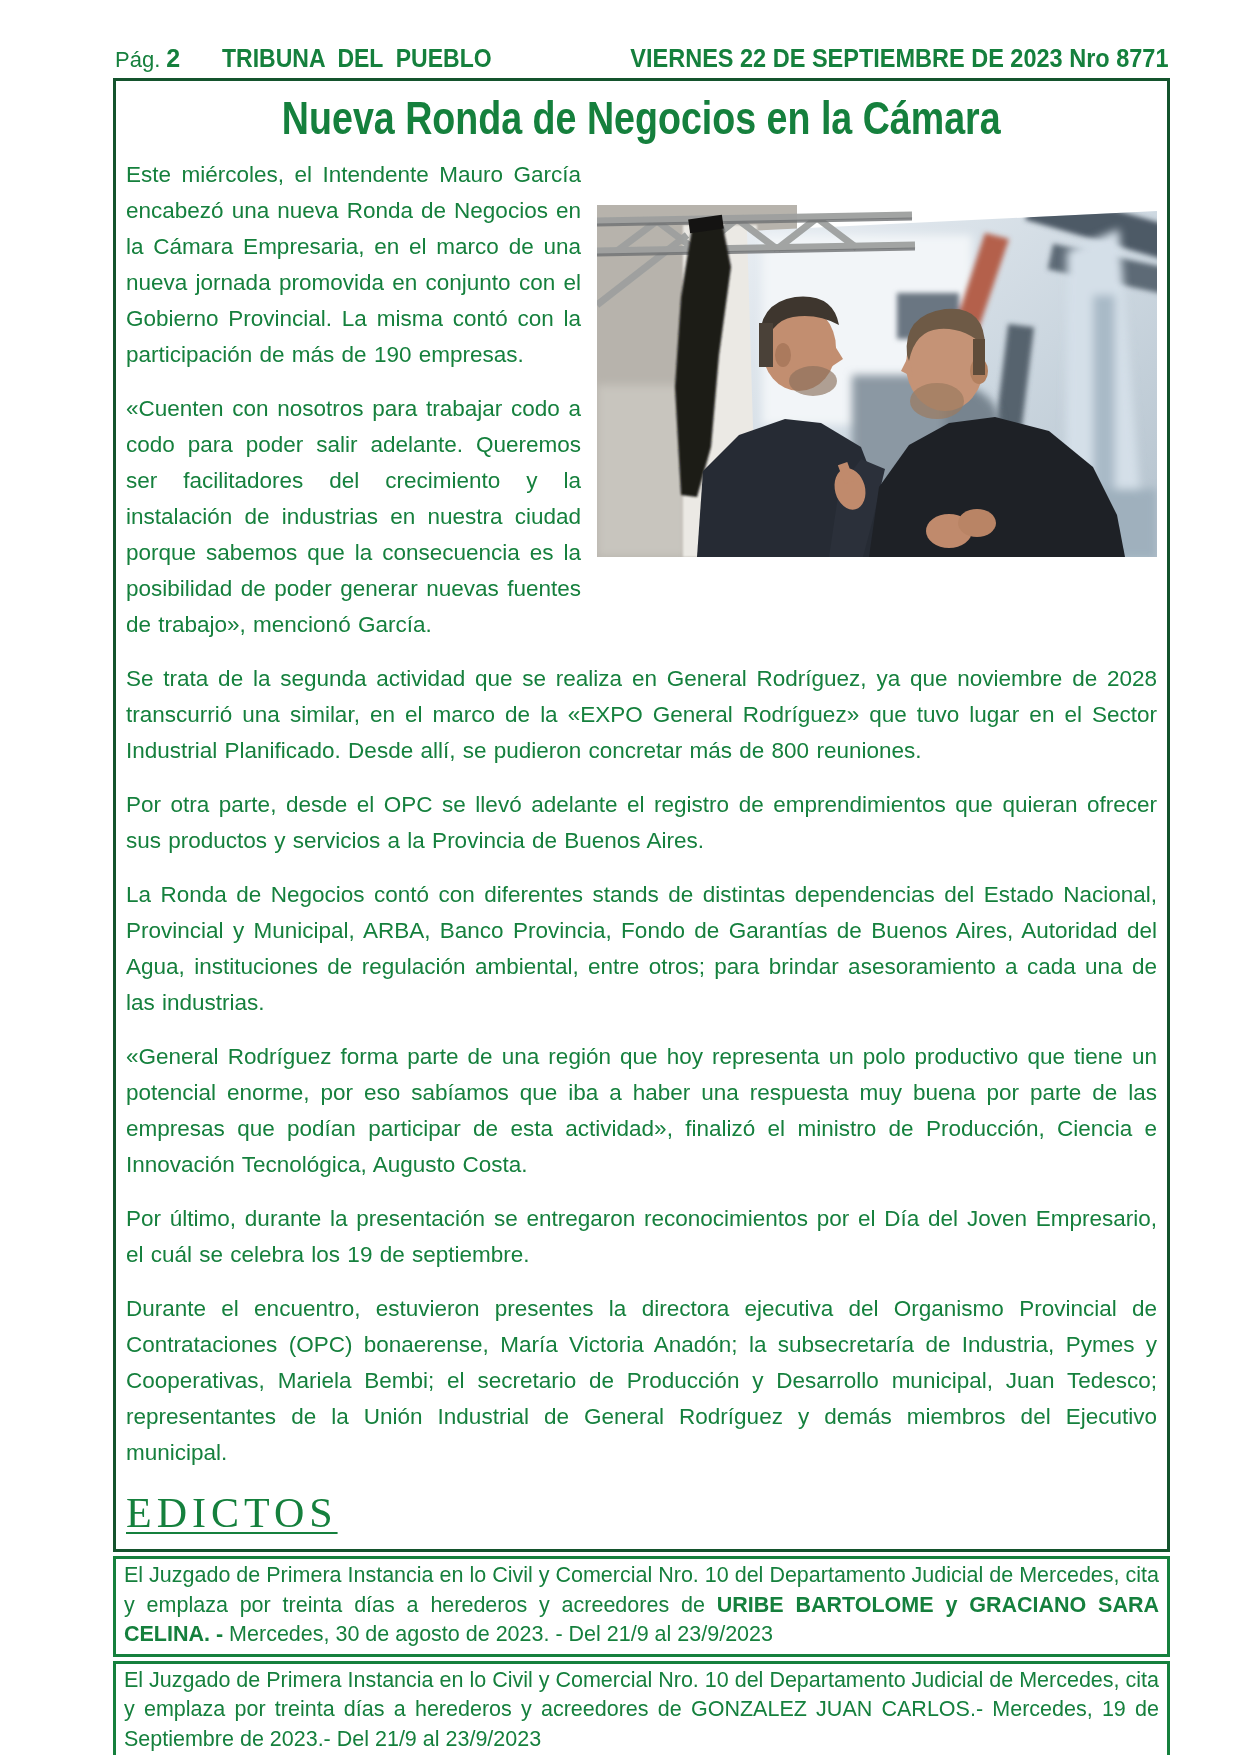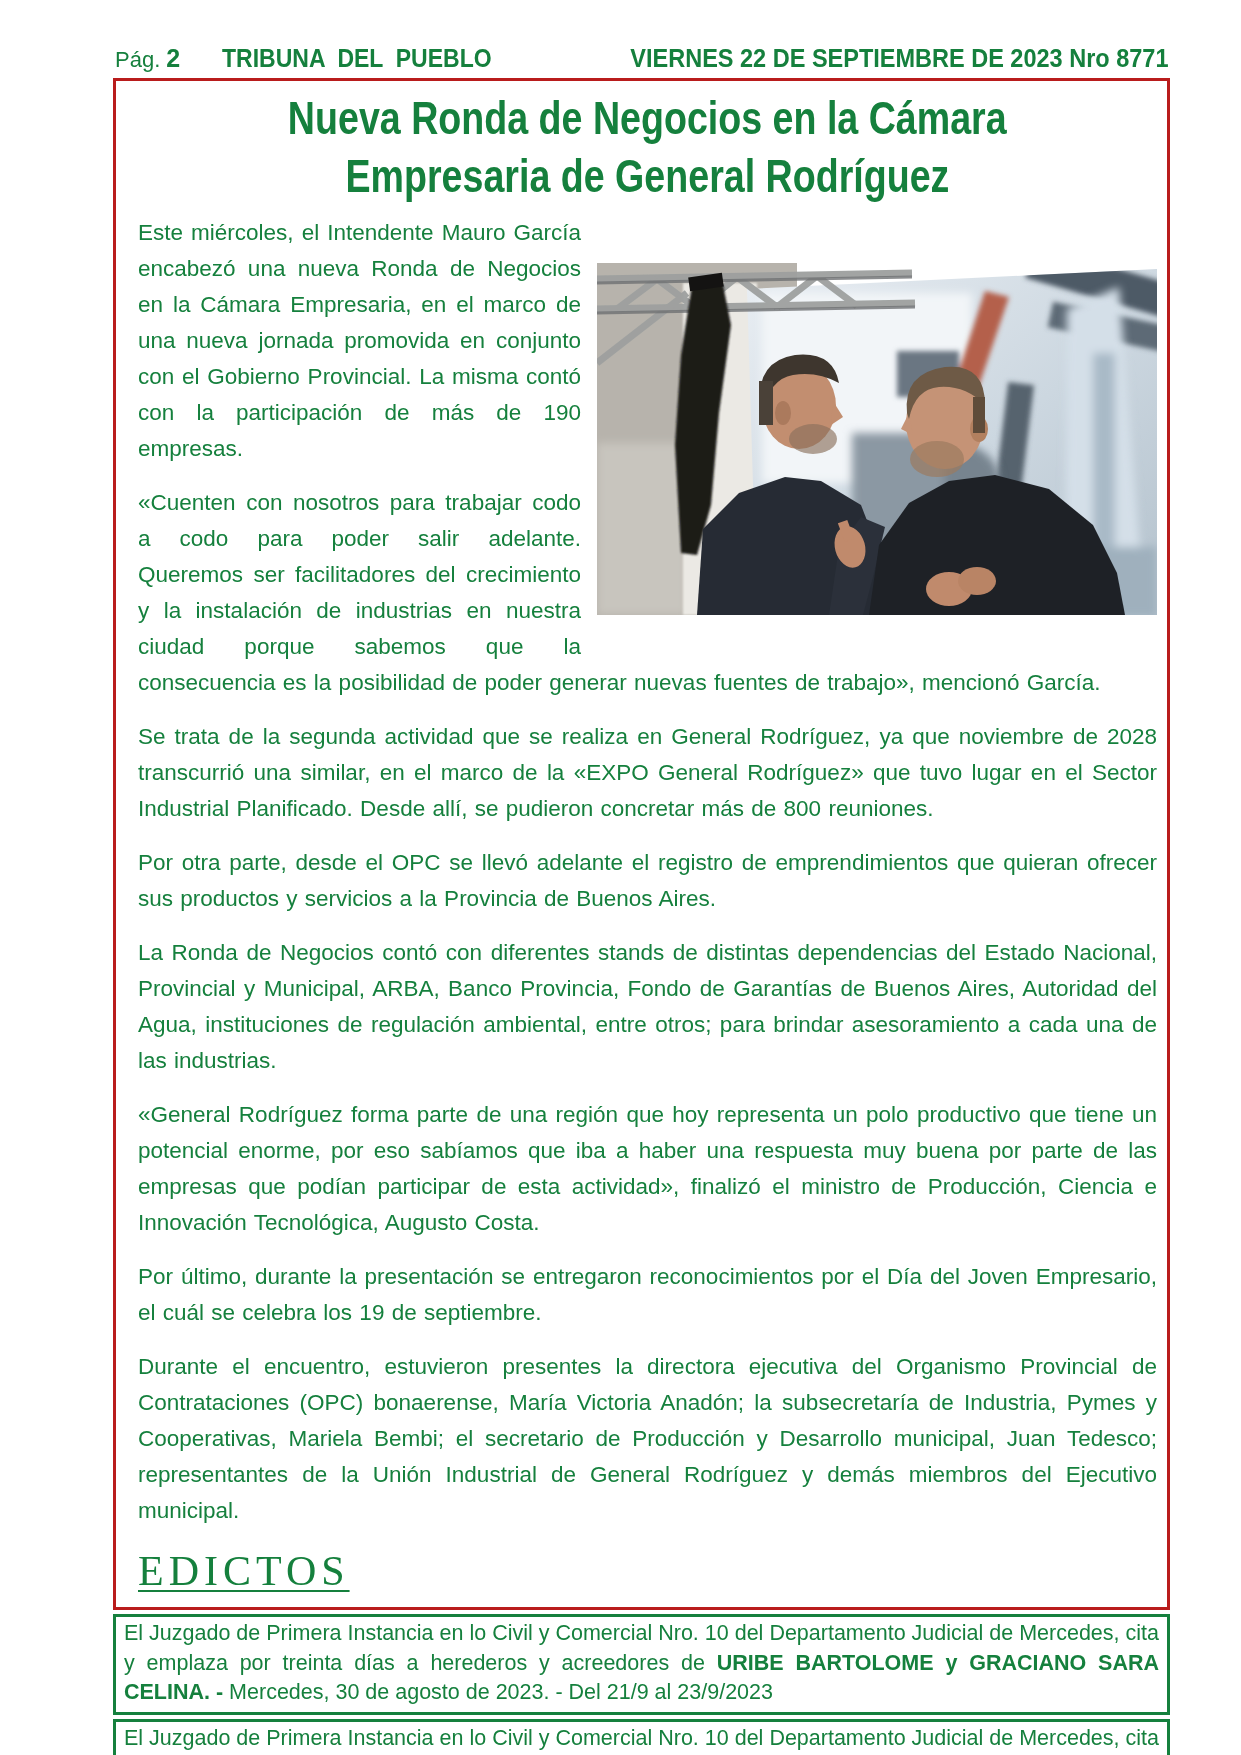--- a/index.html
+++ b/index.html
@@ -21,21 +21,21 @@
     font-size:25px;font-weight:700;margin-left:42px;white-space:pre;
     display:inline-block;transform:scaleX(.92);transform-origin:0 100%;
   }
   .date-line{
     font-size:25px;font-weight:700;white-space:pre;
     display:inline-block;transform:scaleX(.94);transform-origin:100% 100%;
   }
 
   
   .article-box{
-    border:3px solid #b91c1c;background:#fff;padding:0 10px 2px 22px;
+    border:3px solid #14532d;background:#fff;padding:0 10px 2px 10px;
   }
   .title-block{margin:8px 0 10px 0;}
   .title-line{text-align:center;font-weight:700;font-size:47px;line-height:58px;}
   .title-line span{
     display:inline-block;transform:scaleX(.8);transform-origin:50% 50%;
     white-space:nowrap;letter-spacing:0px;
   }
   .article-body p{
     font-size:22.5px;line-height:36px;text-align:justify;
     margin:0 0 18px 0;word-spacing:1px;
@@ -71,21 +71,20 @@
         <span class="pag-label">Pág.</span>
         <span class="pag-num">2</span>
         <span class="paper-name">TRIBUNA  DEL  PUEBLO</span>
       </div>
       <span class="date-line">VIERNES 22 DE SEPTIEMBRE DE 2023 Nro 8771</span>
     </div>
 
     <div class="article-box">
       <div class="title-block">
         <div class="title-line"><span>Nueva Ronda de Negocios en la Cámara</span></div>
-        <div class="title-line"><span>Empresaria de General Rodríguez</span></div>
       </div>
 
       <div class="article-body">
 
         <div class="photo-wrap">
           <svg viewBox="0 0 560 352" preserveAspectRatio="none">
             <defs>
               <linearGradient id="screenGrad" x1="0" y1="0" x2="1" y2="1">
                 <stop offset="0" stop-color="#e9eef3"></stop>
                 <stop offset="0.55" stop-color="#ccd7e0"></stop>

